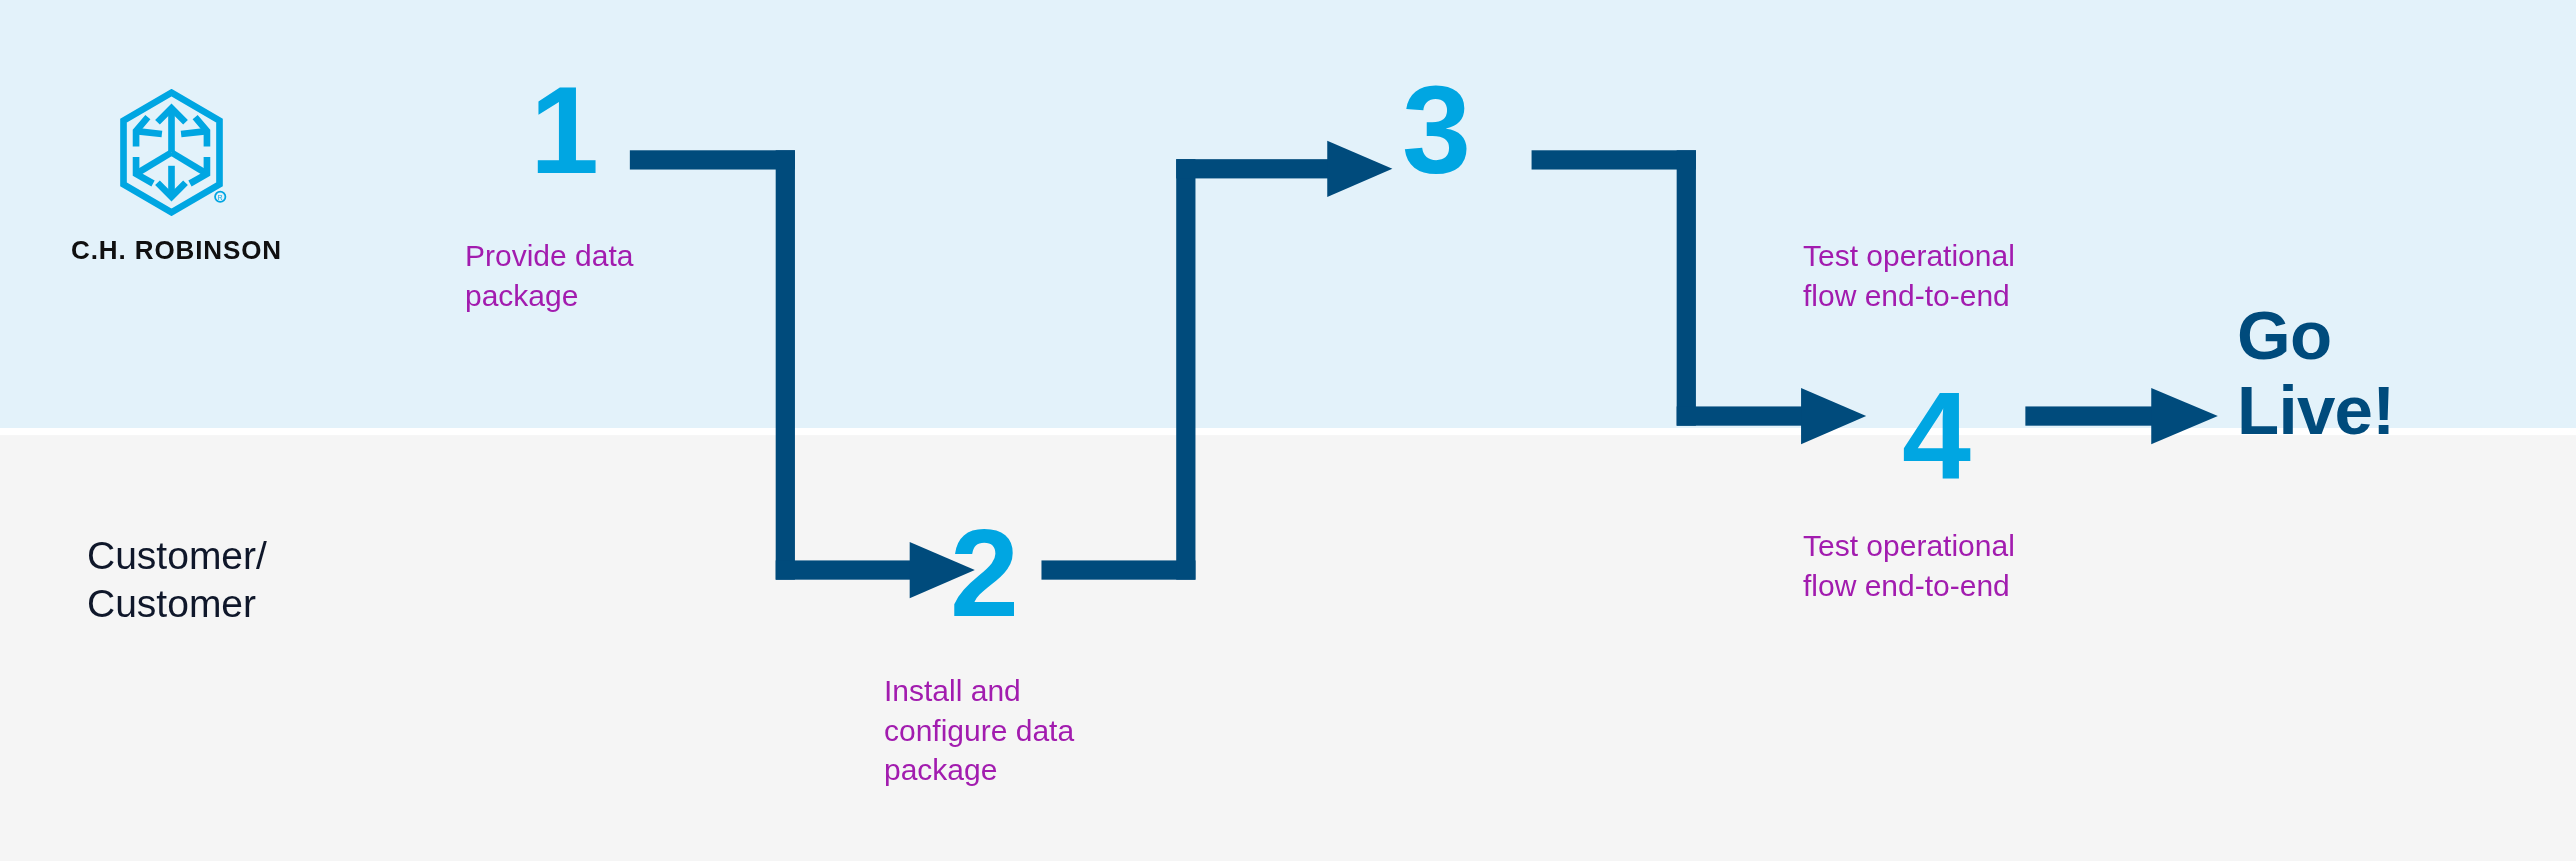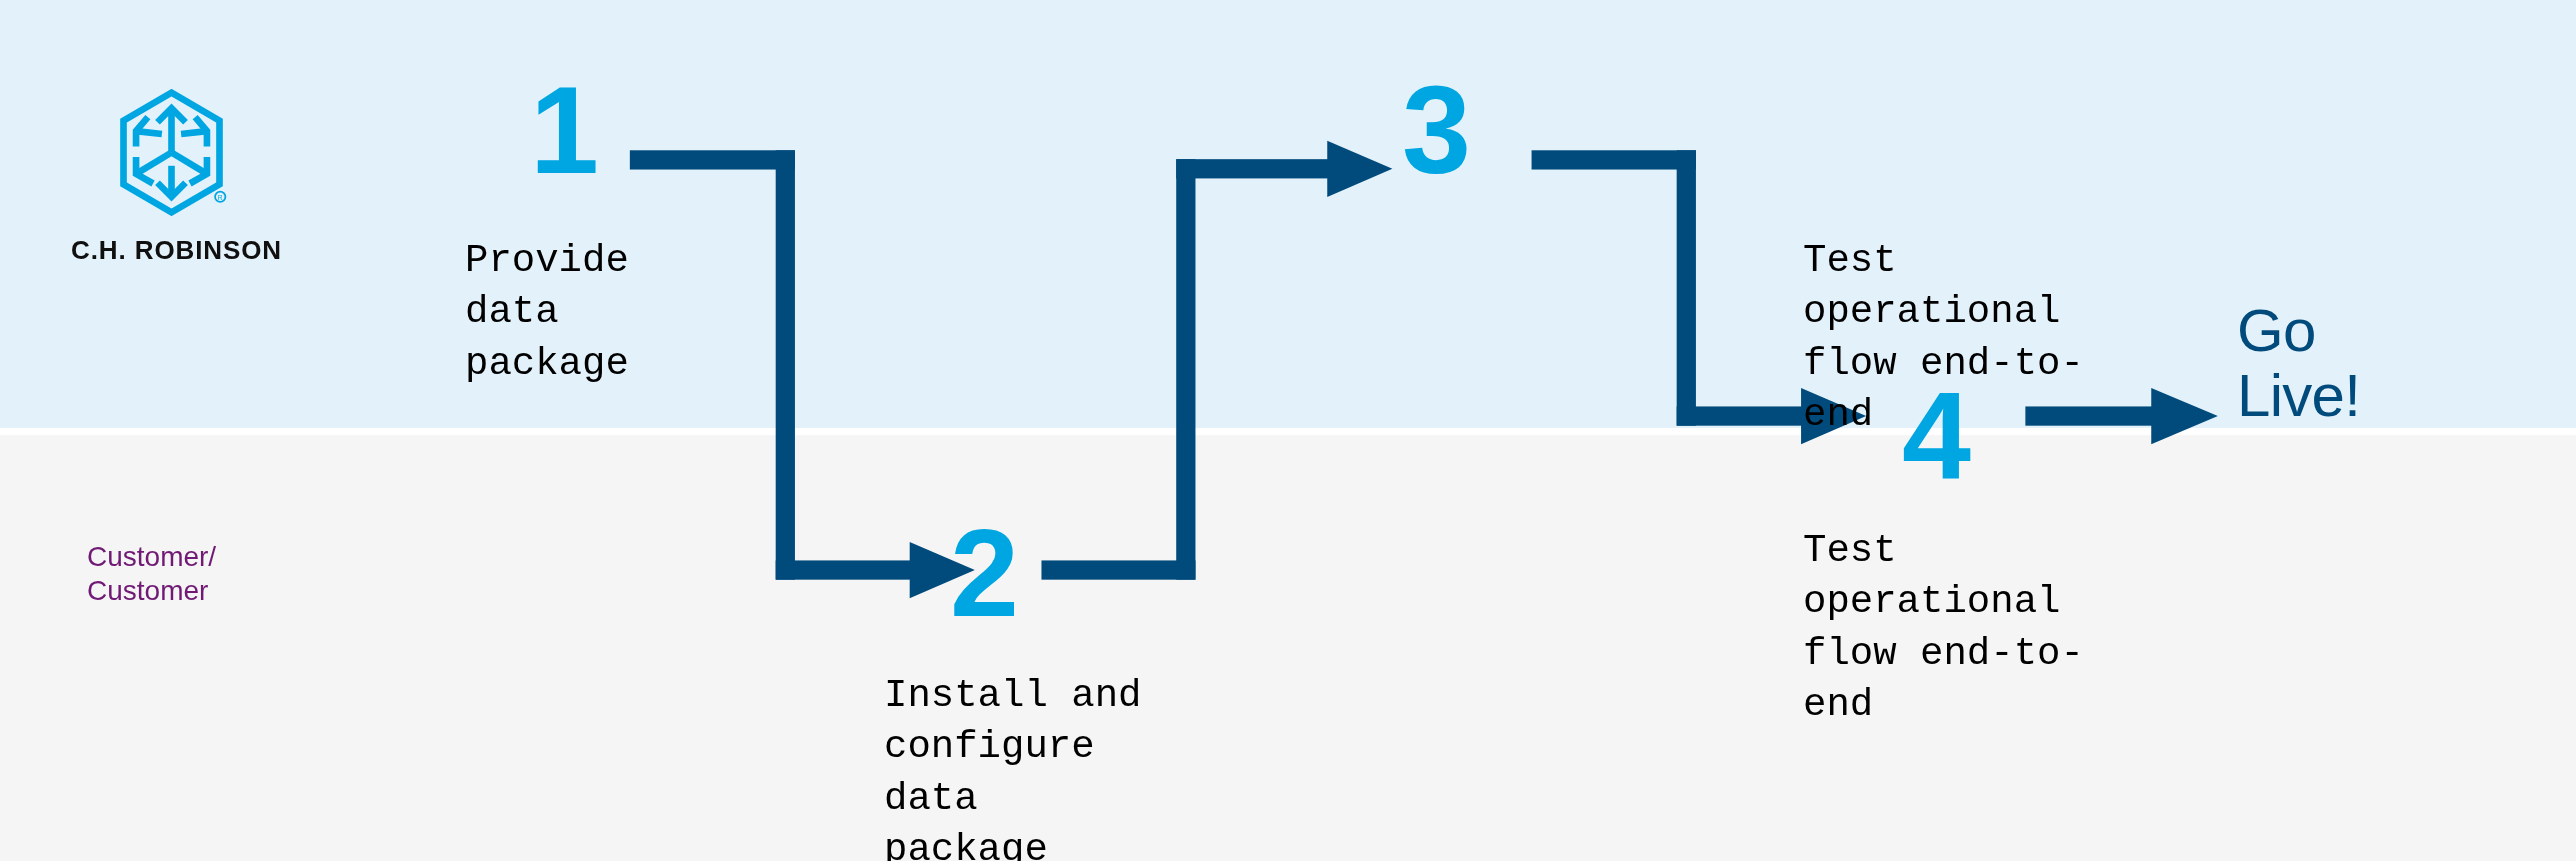--- a/index.html
+++ b/index.html
@@ -24,21 +24,21 @@
   #logo-wordmark{
     margin-top:19px;text-align:center;
     font-family:"Liberation Sans", sans-serif;
     font-weight:bold;font-size:26px;letter-spacing:0.9px;
     color:#101010;white-space:nowrap;
   }
 
   
   #lane-label{
     position:absolute;left:87px;top:532px;width:318px;
-    font-size:28px;line-height:1.22;color:#701a75;font-weight:400;margin-top:8px;
+    font-size:39px;line-height:1.22;color:#0f172a;font-weight:400;
   }
 
   
   #connectors{position:absolute;left:0;top:0;width:2576px;height:861px;}
 
   
   .step-num{
     position:absolute;
     color:#00a6e2;
     font-weight:bold;
@@ -47,35 +47,34 @@
     letter-spacing:-1.5px;
   }
   #step-num-1{left:530px;top:68px;}
   #step-num-2{left:950px;top:511px;}
   #step-num-3{left:1402px;top:68px;}
   #step-num-4{left:1902px;top:373px;}
 
   
   .step-caption{
     position:absolute;
-    color:#000000;
-    font-size:39px;
+    color:#a21caf;
+    font-size:30px;
     line-height:1.32;
-    font-family:Liberation Mono, monospace;
   }
   #cap-1{left:465px;top:236px;width:244px;}
   #cap-2{left:884px;top:648px;width:281px;margin-top:23px;}
   #cap-3{left:1353px;top:236px;width:281px;}
   #cap-4a{left:1803px;top:236px;width:296px;}
   #cap-4b{left:1803px;top:526px;width:296px;}
 
   
   #go-live{
     position:absolute;left:2237px;top:299px;width:311px;
-    color:#004b7c;font-weight:normal;font-size:60px;line-height:1.08;
+    color:#004b7c;font-weight:bold;font-size:69px;line-height:1.08;
     letter-spacing:-0.7px;
   }
 </style>
 </head>
 <body>
 
 <div id="stage">
 
   <div class="band band-top"></div>
   <div class="band band-gap"></div>

